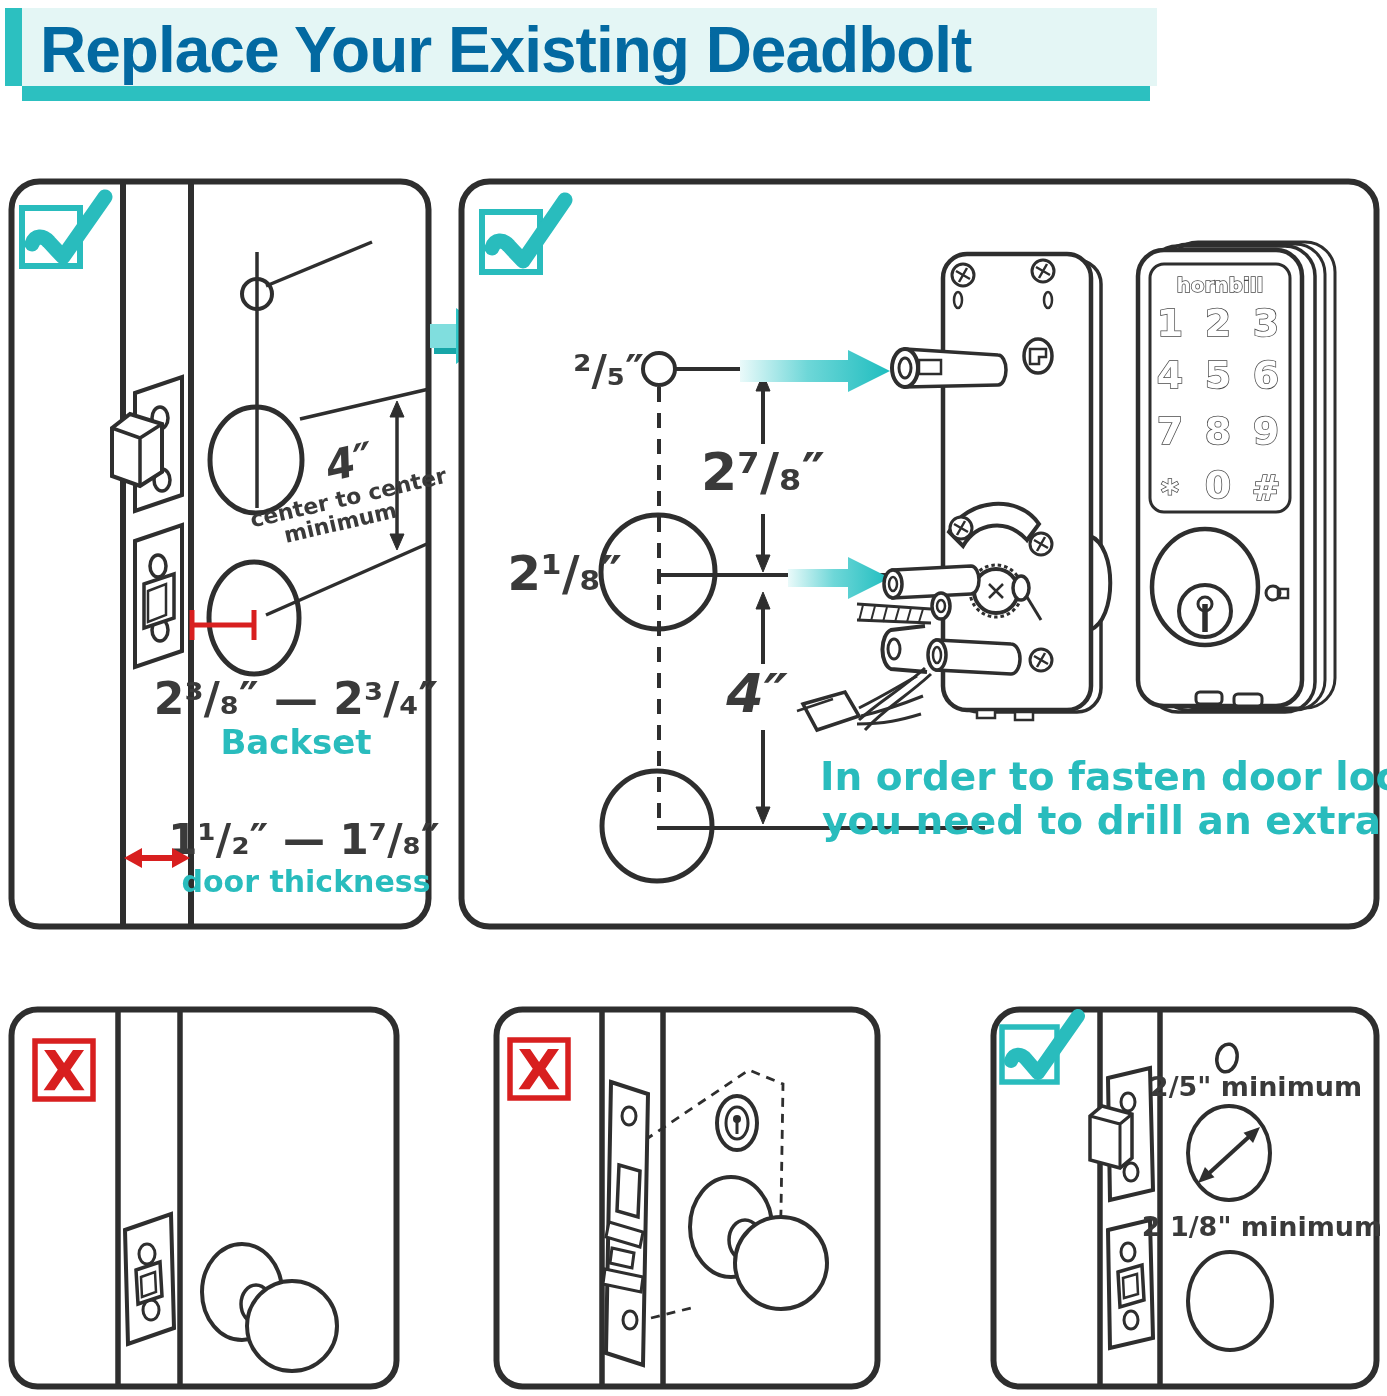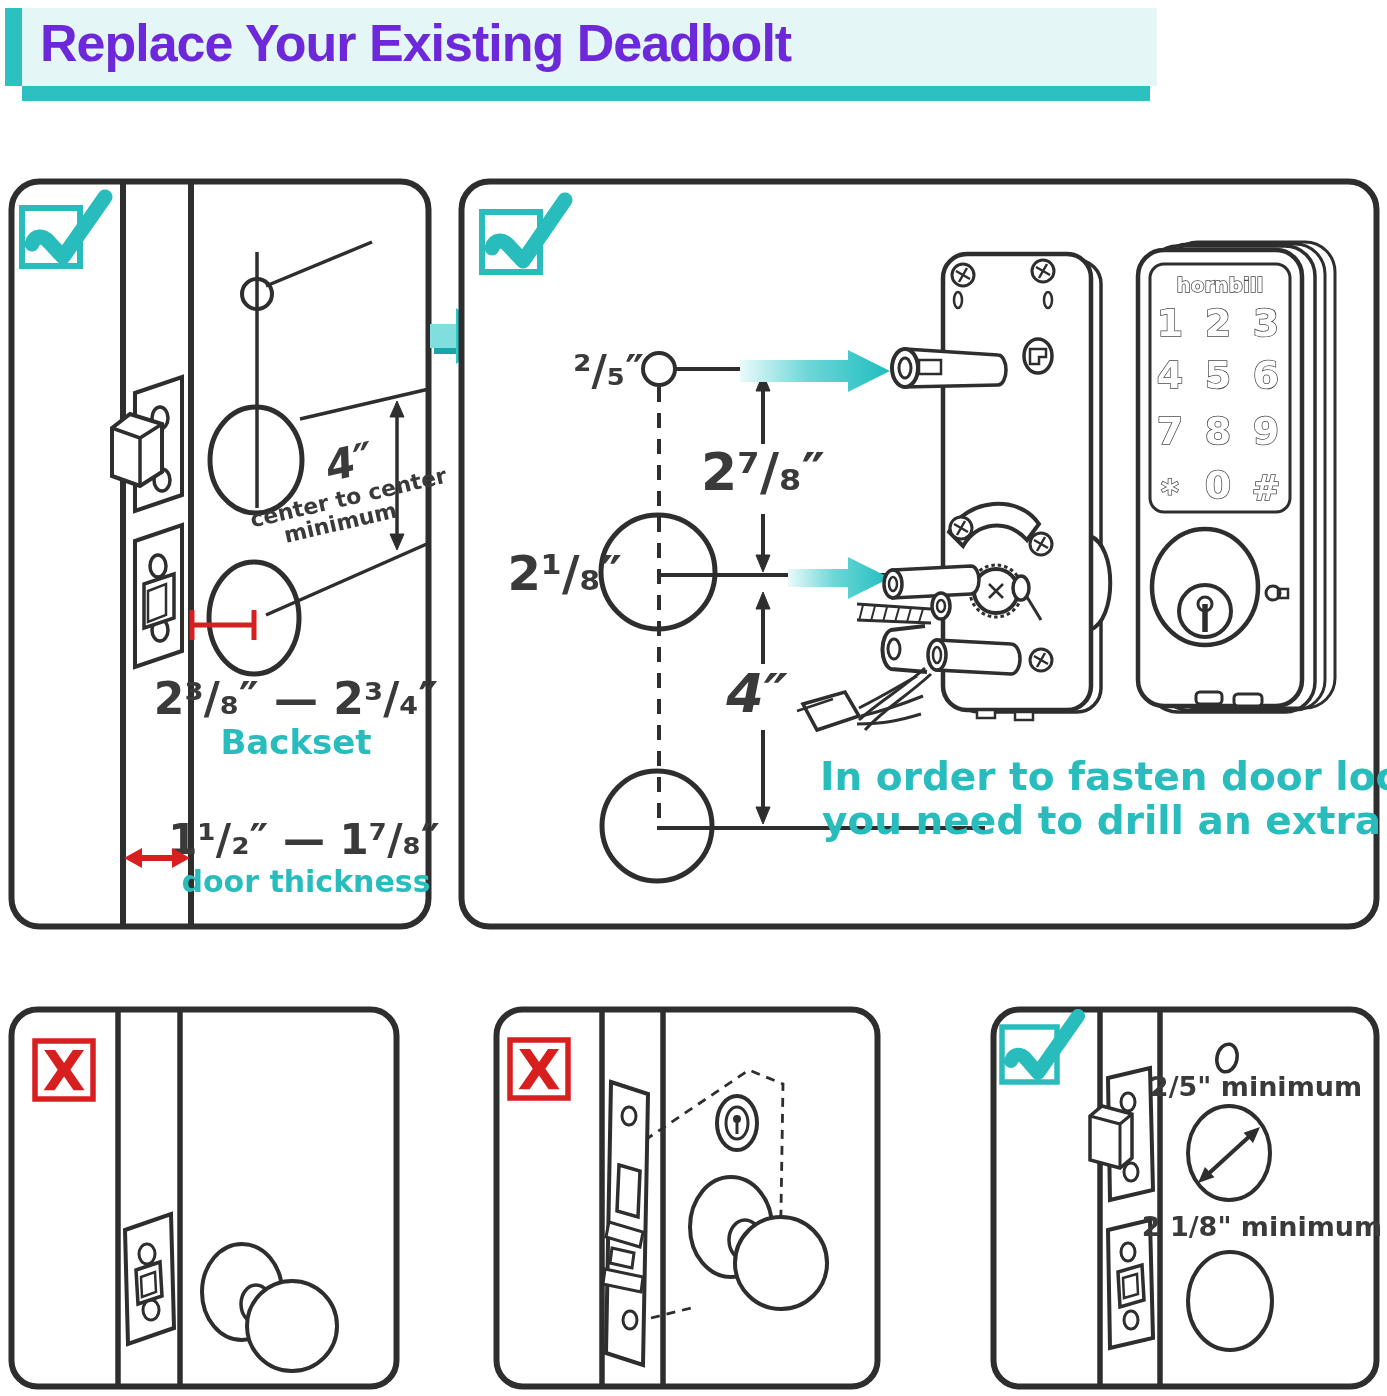--- a/index.html
+++ b/index.html
@@ -3,21 +3,21 @@
 <meta charset="utf-8">
 <style>
   html,body{margin:0;padding:0;background:#fff;}
   .stage{position:relative;width:1387px;height:1396px;background:#fff;overflow:hidden;
          font-family:"Liberation Sans",sans-serif;}
   .abs{position:absolute;}
   
   .header-bg{left:5px;top:8px;width:1152px;height:78px;background:#e4f6f5;}
   .header-accent{left:5px;top:8px;width:17px;height:78px;background:#2cc0c0;}
   .header-underline{left:22px;top:86px;width:1128px;height:15px;background:#2cc0c0;}
-  .title{left:40px;top:13px;font-size:52px;font-weight:bold;color:#6d28d9;
+  .title{left:40px;top:13px;font-size:64px;font-weight:bold;color:#0369a1;
          letter-spacing:-1px;white-space:nowrap;}
   svg.panel{position:absolute;overflow:visible;}
   
   text{font-family:"DejaVu Sans","Liberation Sans",sans-serif;}
   .tx{font-weight:bold;fill:#3a3a3a;}
   .tx-teal{font-weight:bold;fill:#29bcbd;}
   .tx-red{font-weight:bold;fill:#d81f1f;}
   .tx-key{font-weight:bold;fill:#ffffff;stroke:#4a4a4a;stroke-width:1.5px;paint-order:stroke;}
 </style>
 </head>

